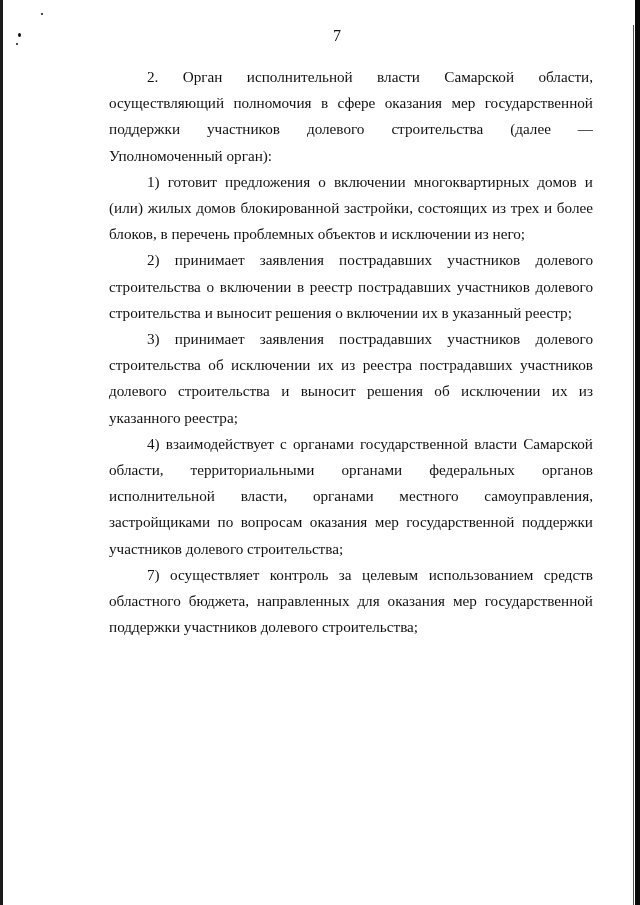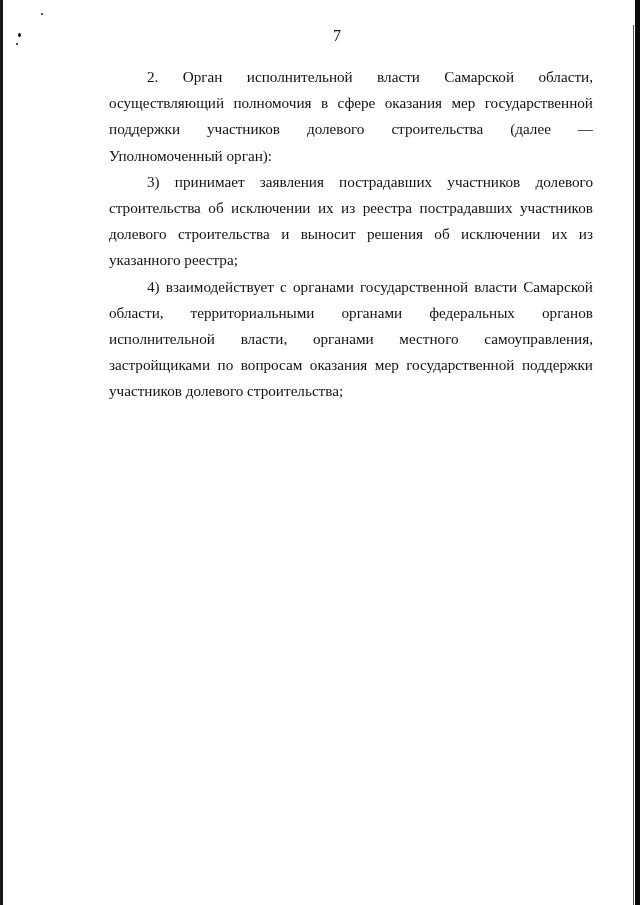--- a/index.html
+++ b/index.html
@@ -22,15 +22,18 @@
 <div class="edge-right"></div>
 <div class="edge-right-inner"></div>
 <div class="speck" style="left:41px;top:13px;width:2px;height:2px;"></div>
 <div class="speck" style="left:18px;top:33px;width:3px;height:4px;"></div>
 <div class="speck" style="left:16px;top:43px;width:2px;height:2px;"></div>
 
 <div class="page-num"><span>7</span></div>
 
 <div class="text">
   <p class="para"><span class="indent"></span><span>2. Орган исполнительной власти Самарской области, осуществляющий полномочия в сфере оказания мер государственной поддержки участников долевого строительства (далее — Уполномоченный орган):</span></p>
+  <p class="para"><span class="indent"></span><span>1) готовит предложения о включении многоквартирных домов и (или) жилых домов блокированной застройки, состоящих из трех и более блоков, в перечень проблемных объектов и исключении из него;</span></p>
+  <p class="para"><span class="indent"></span><span>2) принимает заявления пострадавших участников долевого строительства о включении в реестр пострадавших участников долевого строительства и выносит решения о включении их в указанный реестр;</span></p>
   <p class="para"><span class="indent"></span><span>3) принимает заявления пострадавших участников долевого строительства об исключении их из реестра пострадавших участников долевого строительства и выносит решения об исключении их из указанного реестра;</span></p>
   <p class="para"><span class="indent"></span><span>4) взаимодействует с органами государственной власти Самарской области, территориальными органами федеральных органов исполнительной власти, органами местного самоуправления, застройщиками по вопросам оказания мер государственной поддержки участников долевого строительства;</span></p>
+  <p class="para"><span class="indent"></span><span>7) осуществляет контроль за целевым использованием средств областного бюджета, направленных для оказания мер государственной поддержки участников долевого строительства;</span></p>
 </div>
 
 </body></html>

